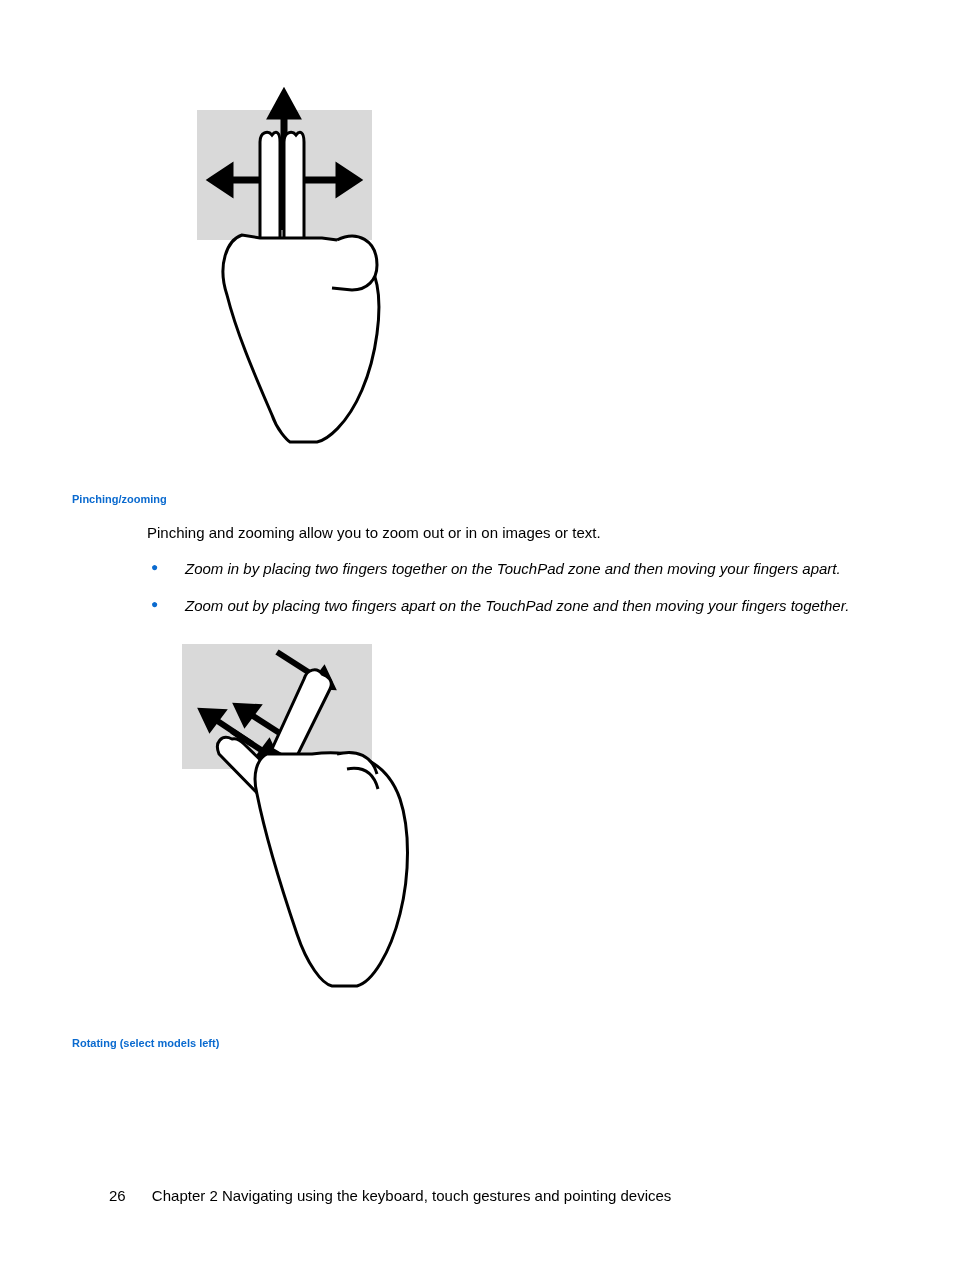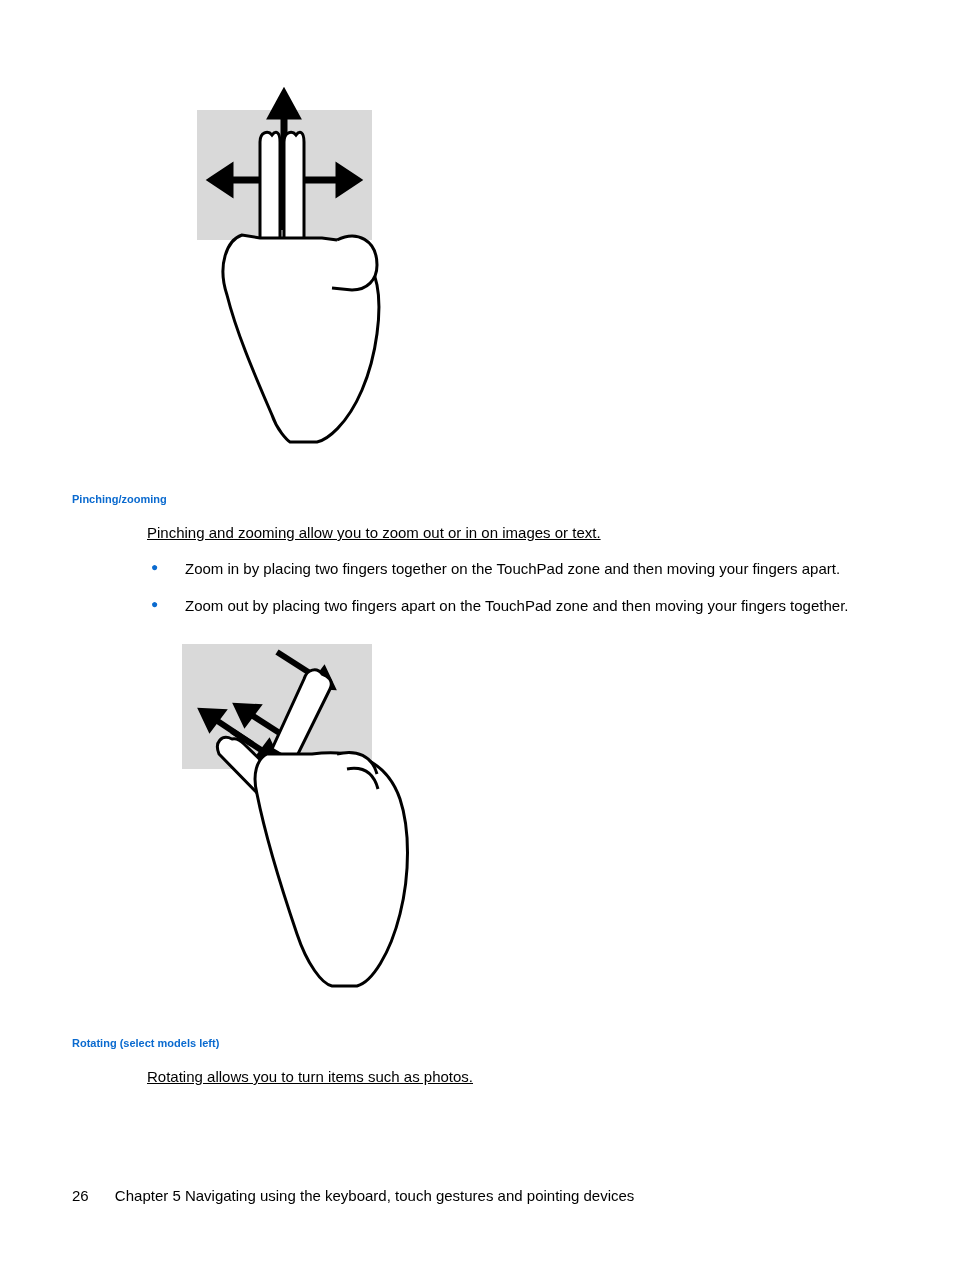--- a/index.html
+++ b/index.html
@@ -25,26 +25,26 @@
   }
   .heading {
     color: #0a6acf;
     font-weight: bold;
     font-size: 11px;
     margin: 0 0 18px 0;
   }
   .para {
     margin: 0 0 16px 75px;
     line-height: 1.35;
-    text-decoration: underline;
   }
   ul.bullets {
     list-style: none;
     padding: 0;
     margin: 0 0 18px 75px;
+    font-style: italic;
   }
   ul.bullets li {
     position: relative;
     padding-left: 38px;
     margin-bottom: 16px;
     line-height: 1.35;
   }
   ul.bullets li::before {
     content: "●";
     color: #0a6acf;
@@ -52,21 +52,21 @@
     left: 4px;
     top: 0;
     font-size: 12px;
   }
   .footer {
     position: absolute;
     bottom: 66px;
     left: 72px;
     font-size: 15px;
   }
-  .footer .pn { display:inline-block; margin-right: 22px;}
+  .footer .pn { display:inline-block; margin-right: 22px; margin-left: 37px;}
 </style>
 </head>
 <body>
 
 <div class="page">
 
   <div class="figure-area">
     <svg width="230" height="370" viewBox="0 0 230 370">
 
       <rect x="25" y="30" width="175" height="130" fill="#d9d9d9"></rect>
@@ -130,21 +130,20 @@
         <path d="M95 120 C85 125 80 140 85 160 C92 195 108 250 125 300 C135 330 150 350 160 352 L185 352 C200 348 218 320 228 280 C238 240 238 195 228 165 C220 142 205 128 185 122 C170 118 155 118 140 120 Z"></path>
 
         <path d="M165 120 C185 115 200 122 205 140"></path>
         <path d="M175 135 C192 132 202 140 206 155"></path>
       </g>
     </svg>
   </div>
 
   <h3 class="heading">Rotating (select models left)</h3>
 
-  <p class="para">Rotating allows you to turn items such as photos.</p>
 
 
   <div class="footer">
     <span class="pn">26</span>
-    <span>Chapter 5   Navigating using the keyboard, touch gestures and pointing devices</span>
+    <span>Chapter 2   Navigating using the keyboard, touch gestures and pointing devices</span>
   </div>
 
 </div>
 
 </body></html>

